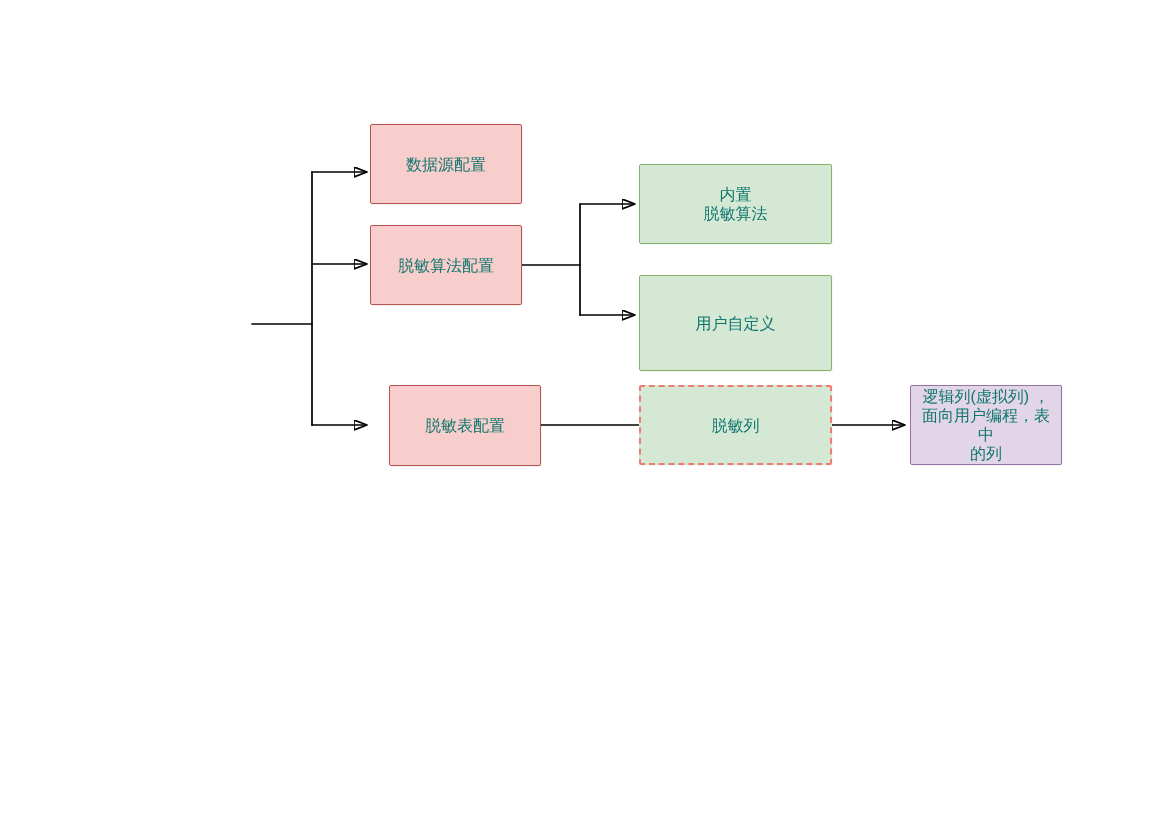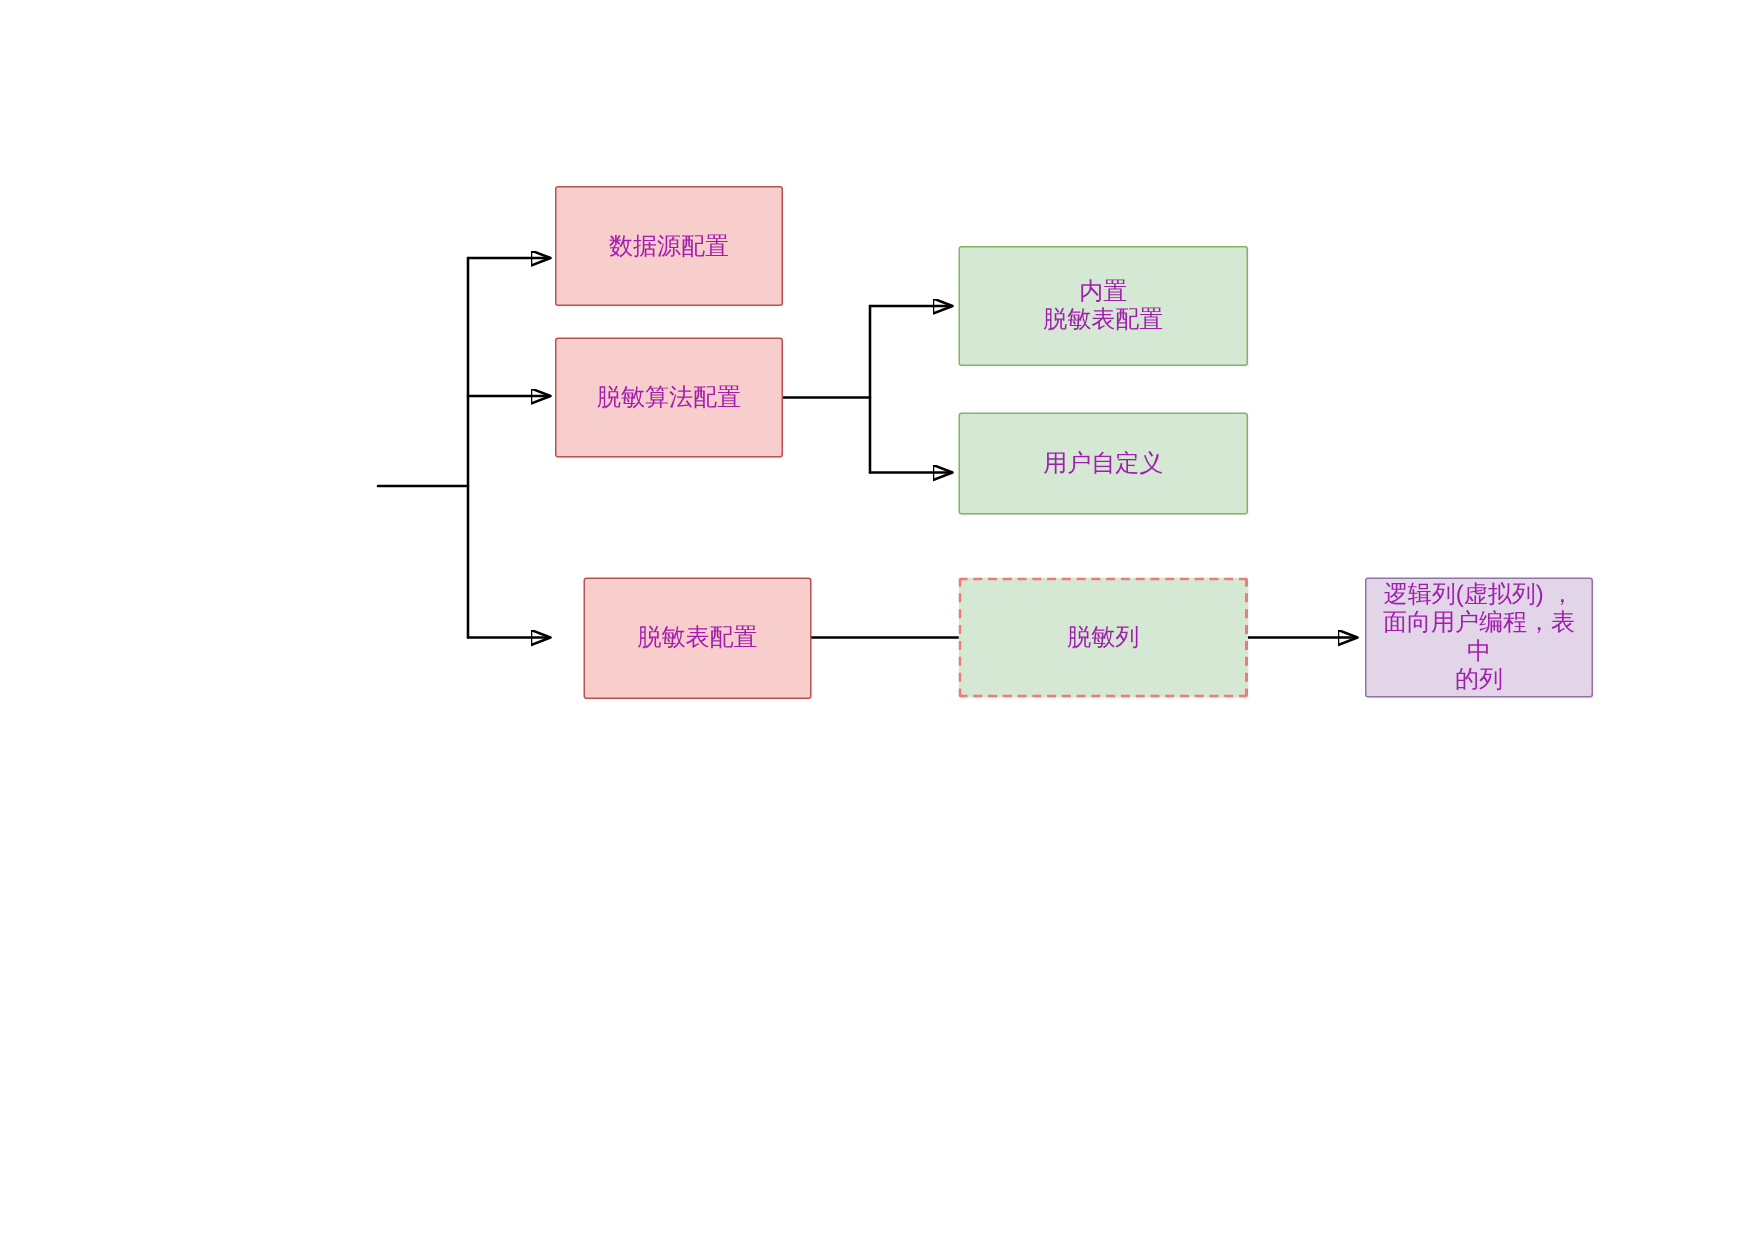--- a/index.html
+++ b/index.html
@@ -33,33 +33,33 @@
     position: absolute;
     box-sizing: border-box;
     border: 1.6px solid #666;
     border-radius: 2px;
     display: flex;
     align-items: center;
     justify-content: center;
     text-align: center;
     font-size: 16px;
     line-height: 19px;
-    color: #a21caf;
+    color: #0f766e;
     white-space: pre-line;
     padding: 2px 4px;
     box-shadow: 1px 1px 0 rgba(0,0,0,0.04);
   }
   .node.dashed { border-style: dashed; border-width: 2px; }
   
   .n-root      { left: 100px; top: 284px; width: 152px; height: 82px; }
   .n-ds        { left: 370px; top: 124px; width: 152px; height: 80px; }
   .n-alg       { left: 370px; top: 225px; width: 152px; height: 80px; text-align: center; }
   .n-table     { left: 370px; top: 385px; width: 152px; height: 81px; }
   .n-builtin   { left: 639px; top: 164px; width: 193px; height: 80px; }
-  .n-custom    { left: 639px; top: 275px; width: 193px; height: 68px; }
+  .n-custom    { left: 639px; top: 275px; width: 193px; height: 96px; }
   .n-maskcol   { left: 639px; top: 385px; width: 193px; height: 80px; }
   .n-logiccol  { left: 910px; top: 385px; width: 152px; height: 80px; }
 </style>
 </head>
 <body>
 
 <div class="canvas">
 
   <svg class="edges" viewBox="0 0 1169 827">
     <defs>
@@ -91,21 +91,21 @@
   <div class="node n-alg" style="background-color: rgb(248, 206, 204); border-color: rgb(184, 84, 80);">
     <span>脱敏算法配置</span>
   </div>
 
   <div class="node n-table" style="background-color: rgb(248, 206, 204); border-color: rgb(184, 84, 80); margin-left: 19px;">
     <span>脱敏表配置</span>
   </div>
 
   <div class="node n-builtin" style="background-color: rgb(213, 232, 212); border-color: rgb(130, 179, 102);">
     <span>内置
-脱敏表配置</span>
+脱敏算法</span>
   </div>
 
   <div class="node n-custom" style="background-color: rgb(213, 232, 212); border-color: rgb(130, 179, 102);">
     <span>用户自定义</span>
   </div>
 
   <div class="node n-logiccol" style="background-color: rgb(225, 213, 231); border-color: rgb(150, 115, 166);">
     <span>逻辑列(虚拟列) ，
 面向用户编程，表中
 的列</span>

